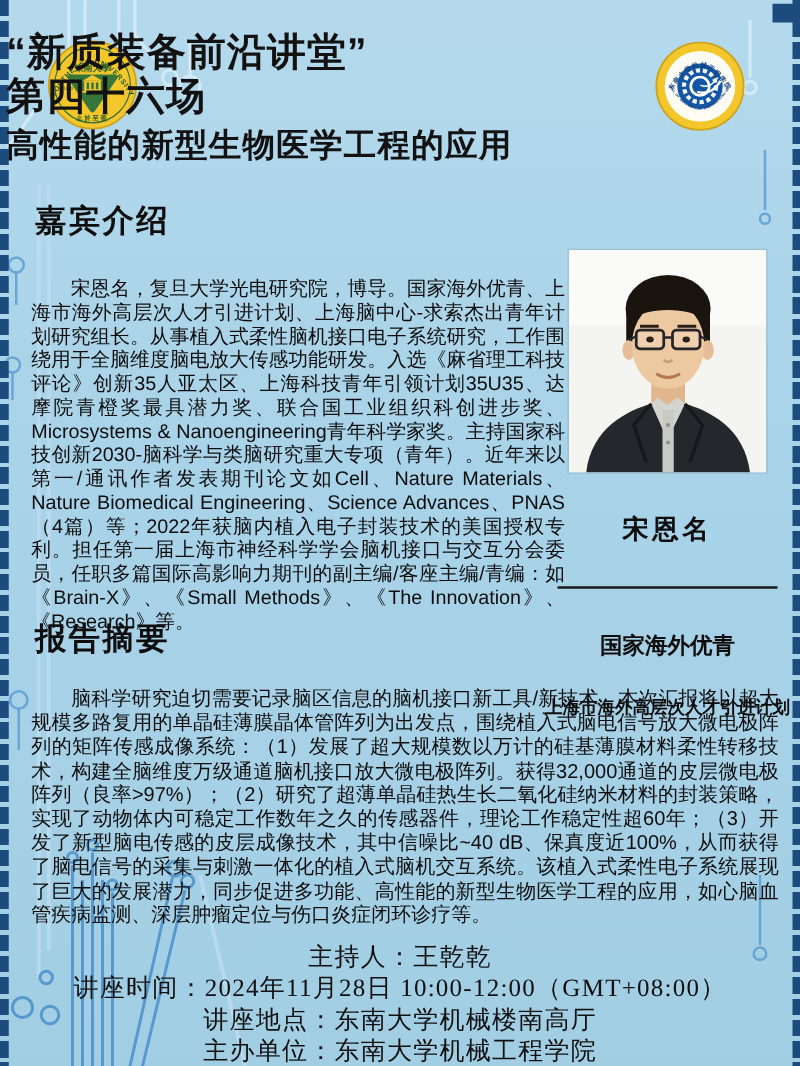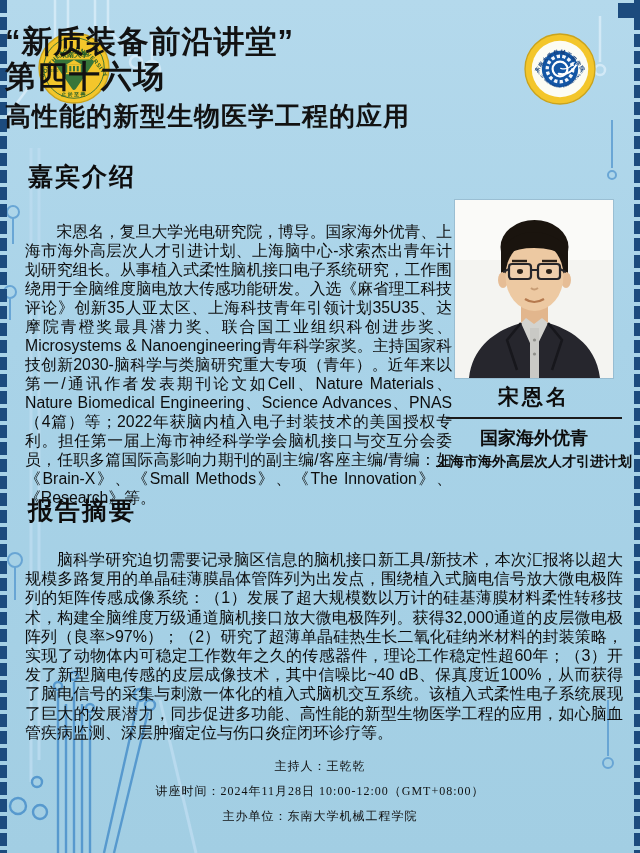--- a/index.html
+++ b/index.html
@@ -36,30 +36,30 @@
   .bio-text{
     position:absolute;left:25px;top:206px;width:427px;
     font-size:15.8px;line-height:19px;text-align:justify;text-indent:2em;
     color:#0d0d0d;font-weight:500;}
   .abstract-text{
     position:absolute;left:25px;top:534px;width:598px;
     font-size:16px;line-height:19.2px;text-align:justify;text-indent:2em;
     color:#0d0d0d;font-weight:500;}
 
   .photo-card{position:absolute;left:455px;top:200px;width:158px;
-    display:flex;flex-direction:column;align-items:center;}
+    display:flex;flex-direction:column;align-items:center;gap:26px;}
   .portrait{width:158px;height:178px;display:block;box-shadow:0 0 0 1px rgba(120,150,170,.35);}
   .guest-name{margin-top:5px;font-size:21px;font-weight:800;letter-spacing:3px;color:#0d0d0d;}
   .name-divider{width:176px;height:0;border:none;border-top:2px solid #1a1a1a;margin:6px 0 7px 0;}
   .honor-1{font-size:18px;font-weight:800;white-space:nowrap;color:#0d0d0d;}
   .honor-2{margin-top:3px;font-size:14px;font-weight:800;white-space:nowrap;color:#0d0d0d;}
 
   .footer{position:absolute;left:0;top:754px;width:100%;text-align:center;
     font-family:"Liberation Serif",serif;color:#101010;}
-  .footer-line{font-size:12px;line-height:25px;font-weight:500;letter-spacing:1px;}
+  .footer-line{font-size:20px;line-height:25px;font-weight:500;letter-spacing:1px;}
 </style>
 </head>
 <body>
 
 <div class="poster">
 
   <svg class="bg-circuit" width="640" height="853" viewBox="0 0 640 853">
     <g stroke="#d4eaf7" stroke-width="2.5" fill="none" opacity="0.95">
       <path d="M55,0 V70"></path>
       <path d="M68,0 V45 L50,72"></path>
@@ -207,17 +207,18 @@
       <div class="honor-1">国家海外优青</div>
       <div class="honor-2">上海市海外高层次人才引进计划</div>
     </div>
 
     <div class="section-title abstract">报告摘要</div>
     <p class="abstract-text">脑科学研究迫切需要记录脑区信息的脑机接口新工具/新技术，本次汇报将以超大规模多路复用的单晶硅薄膜晶体管阵列为出发点，围绕植入式脑电信号放大微电极阵列的矩阵传感成像系统：（1）发展了超大规模数以万计的硅基薄膜材料柔性转移技术，构建全脑维度万级通道脑机接口放大微电极阵列。获得32,000通道的皮层微电极阵列（良率&gt;97%）；（2）研究了超薄单晶硅热生长二氧化硅纳米材料的封装策略，实现了动物体内可稳定工作数年之久的传感器件，理论工作稳定性超60年；（3）开发了新型脑电传感的皮层成像技术，其中信噪比~40 dB、保真度近100%，从而获得了脑电信号的采集与刺激一体化的植入式脑机交互系统。该植入式柔性电子系统展现了巨大的发展潜力，同步促进多功能、高性能的新型生物医学工程的应用，如心脑血管疾病监测、深层肿瘤定位与伤口炎症闭环诊疗等。</p>
 
     <div class="footer">
       <div class="footer-line">主持人：王乾乾</div>
       <div class="footer-line">讲座时间：2024年11月28日 10:00-12:00（GMT+08:00）</div>
+      <div class="footer-line">讲座地点：东南大学机械楼南高厅</div>
       <div class="footer-line">主办单位：东南大学机械工程学院</div>
     </div>
 
   </div>
 </div>
 
 </body></html>

